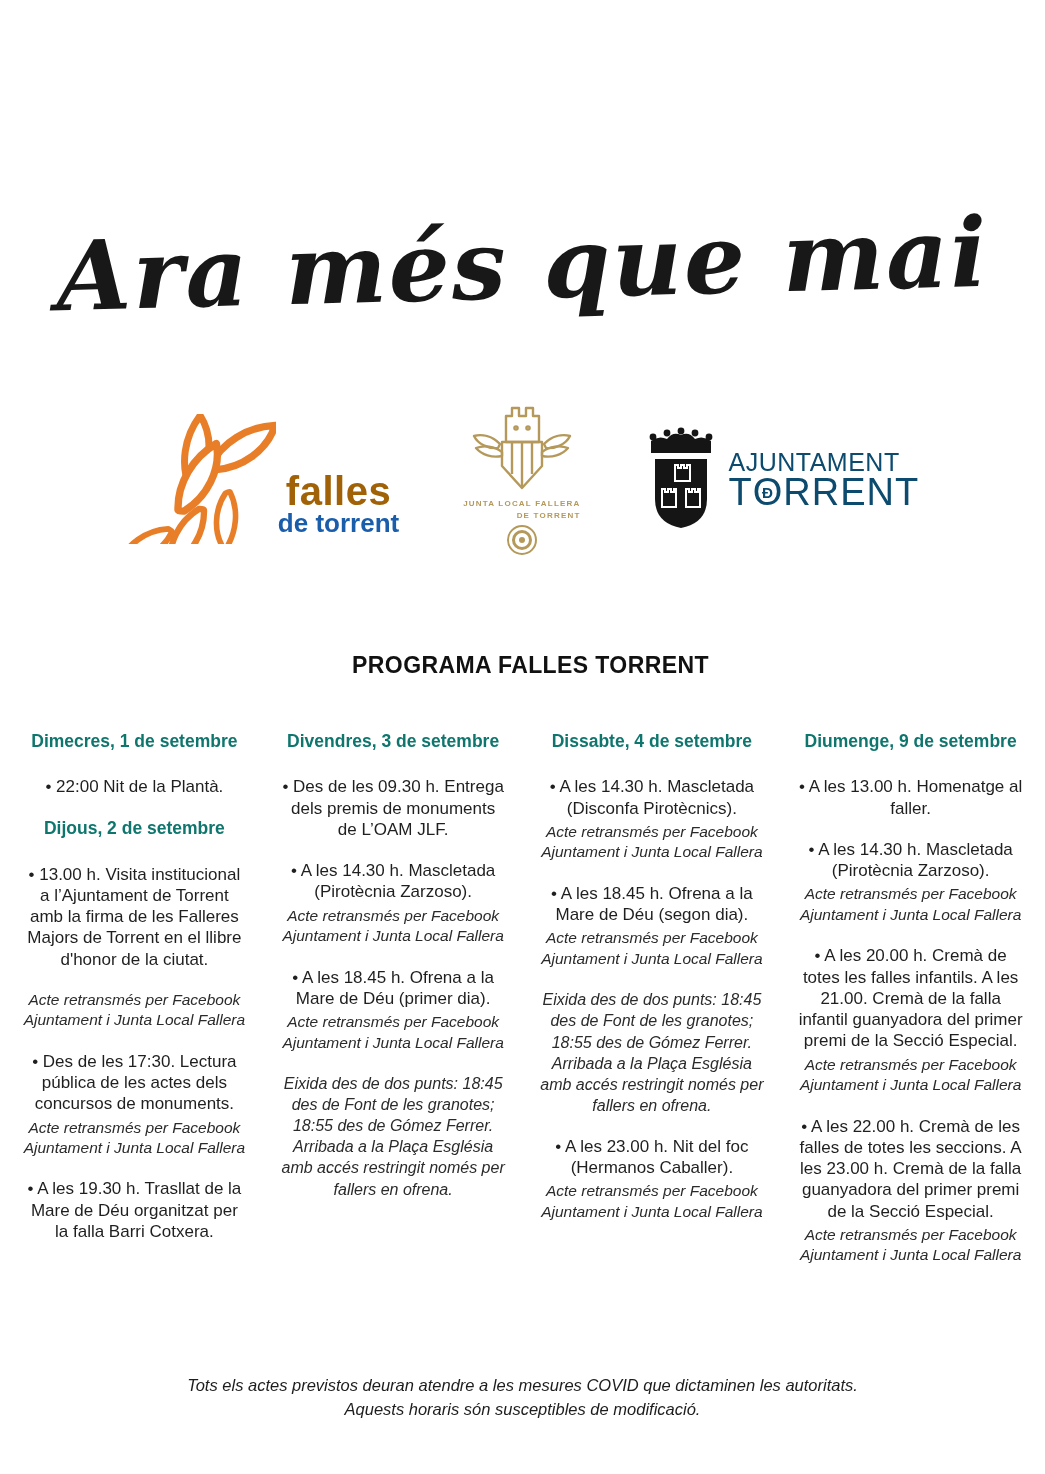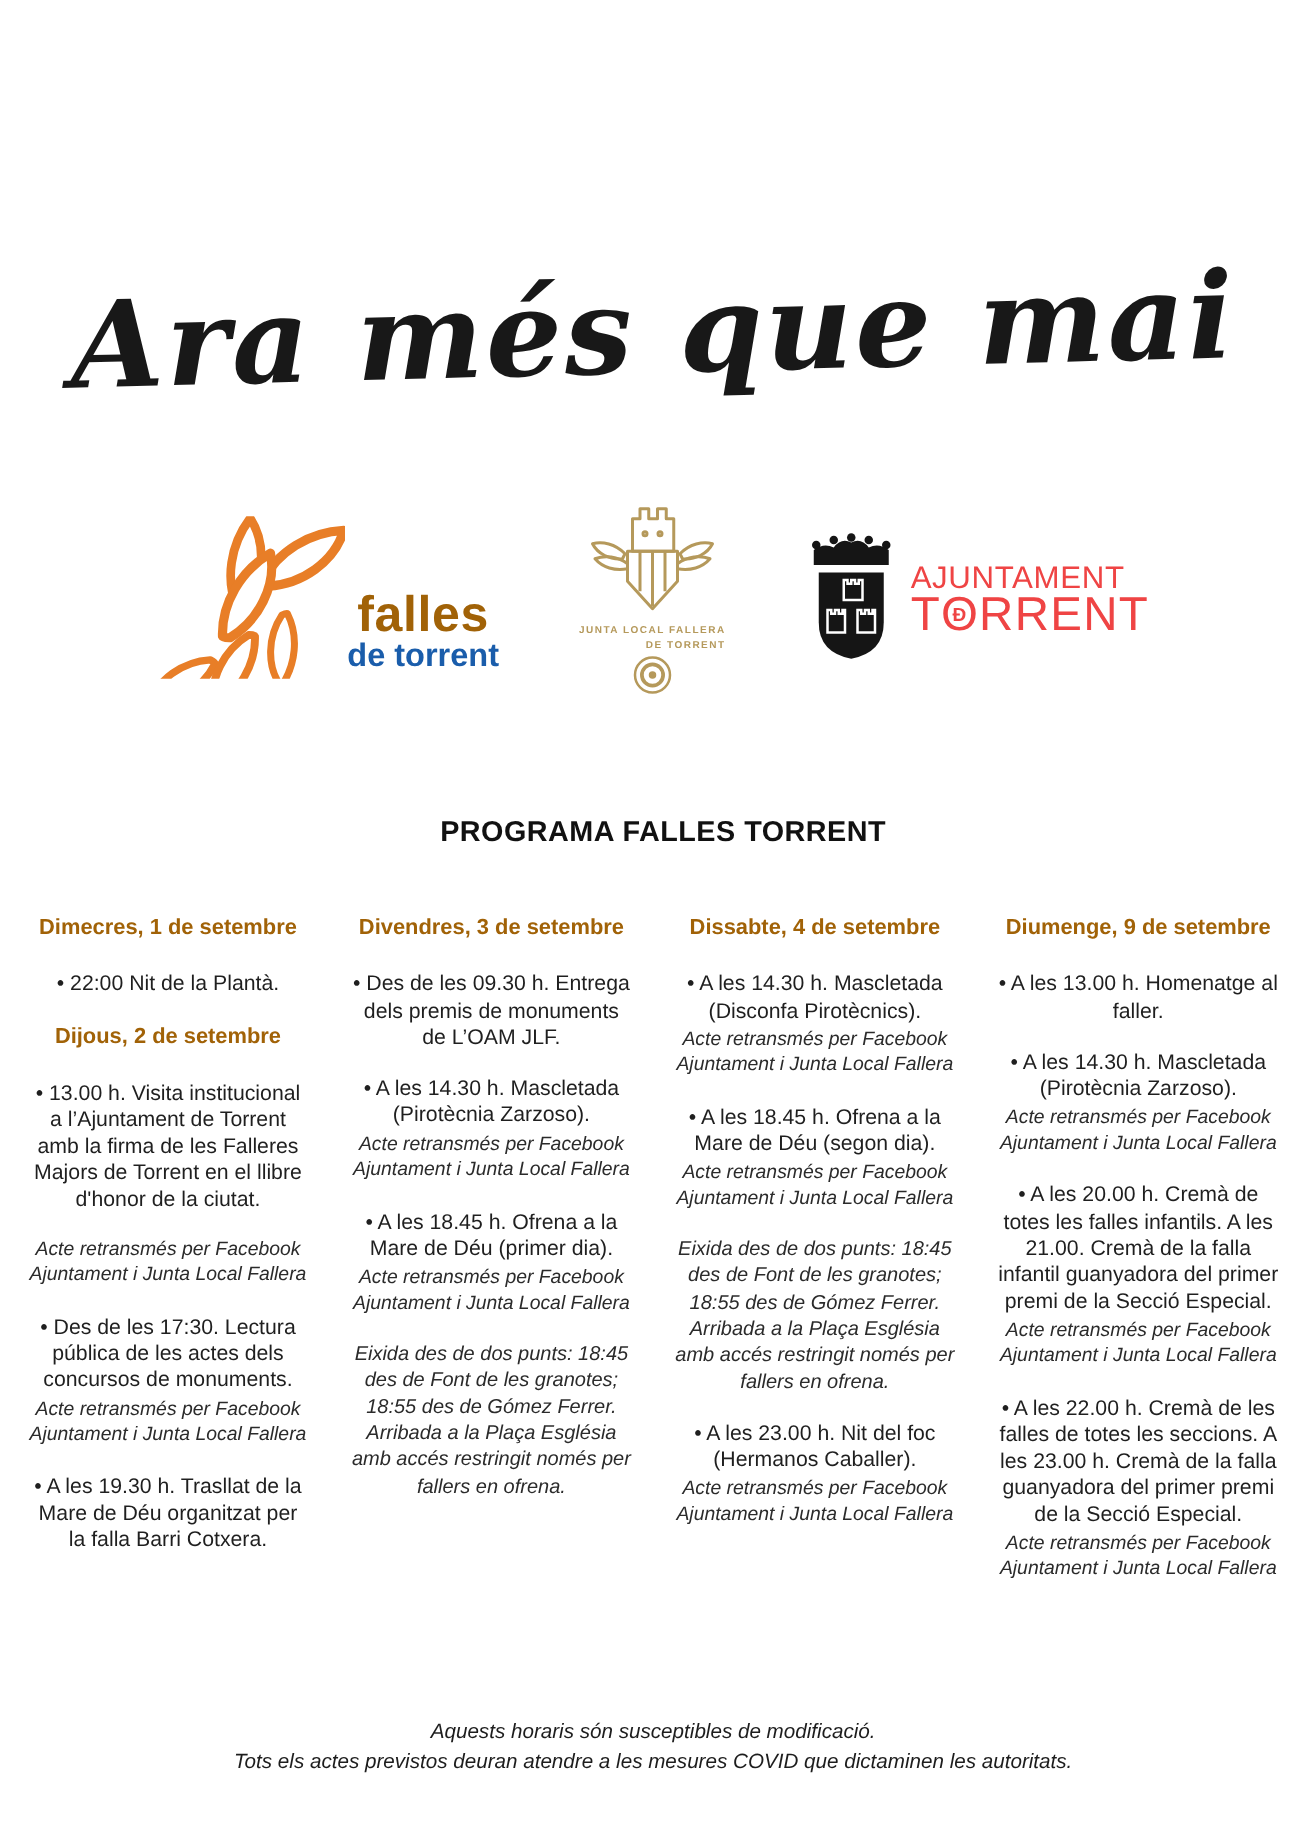--- a/index.html
+++ b/index.html
@@ -46,21 +46,21 @@
   .jlf-caption{
     margin-top:2px;
     font-size:8px;
     font-weight:700;
     letter-spacing:1.2px;
     color:#B5995B;
     text-align:right;
     line-height:1.5;
   }
   .logo-ajuntament{display:flex;align-items:center;gap:12px;}
-  .aj-text{line-height:0.95;color:#ef4444;}
+  .aj-text{line-height:0.95;color:#0c4a6e;}
   .aj-line1{font-size:25px;letter-spacing:0.5px;}
   .aj-line2{font-size:38px;letter-spacing:1px;}
   .aj-o{position:relative;display:inline-block;}
   .aj-o-inner{
     position:absolute;inset:0;
     display:flex;align-items:center;justify-content:center;
     font-size:0.40em;font-weight:700;padding-top:2px;
   }
   
   .program-heading{
@@ -77,21 +77,21 @@
     padding:0 22px;
     margin-top:50px;
   }
   .col{
     flex:1 1 0;
     text-align:center;
     font-size:17px;
     line-height:1.25;
   }
   .day{
-    color:#a16207;
+    color:#0f766e;
     font-weight:700;
     font-size:17.5px;
     margin:12px 0 24px;
   }
   .day:first-child{margin-top:2px;}
   .event{margin-bottom:20px;}
   .note{
     font-style:italic;
     font-size:15.5px;
     line-height:1.32;
@@ -282,17 +282,17 @@
           <div class="note">Acte retransmés per Facebook Ajuntament i Junta Local Fallera</div>
         </div>
         <div class="event">
           <div>• A les 22.00 h. Cremà de les falles de totes les seccions. A les 23.00 h. Cremà de la falla guanyadora del primer premi de la Secció Especial.</div>
           <div class="note">Acte retransmés per Facebook Ajuntament i Junta Local Fallera</div>
         </div>
       </div>
     </div>
 
   <div class="footer">
+    <div>Tots els actes previstos deuran atendre a les mesures COVID que dictaminen les autoritats.</div>
     <div>Aquests horaris són susceptibles de modificació.</div>
-    <div>Tots els actes previstos deuran atendre a les mesures COVID que dictaminen les autoritats.</div>
   </div>
 
 </div>
 
 </body></html>

